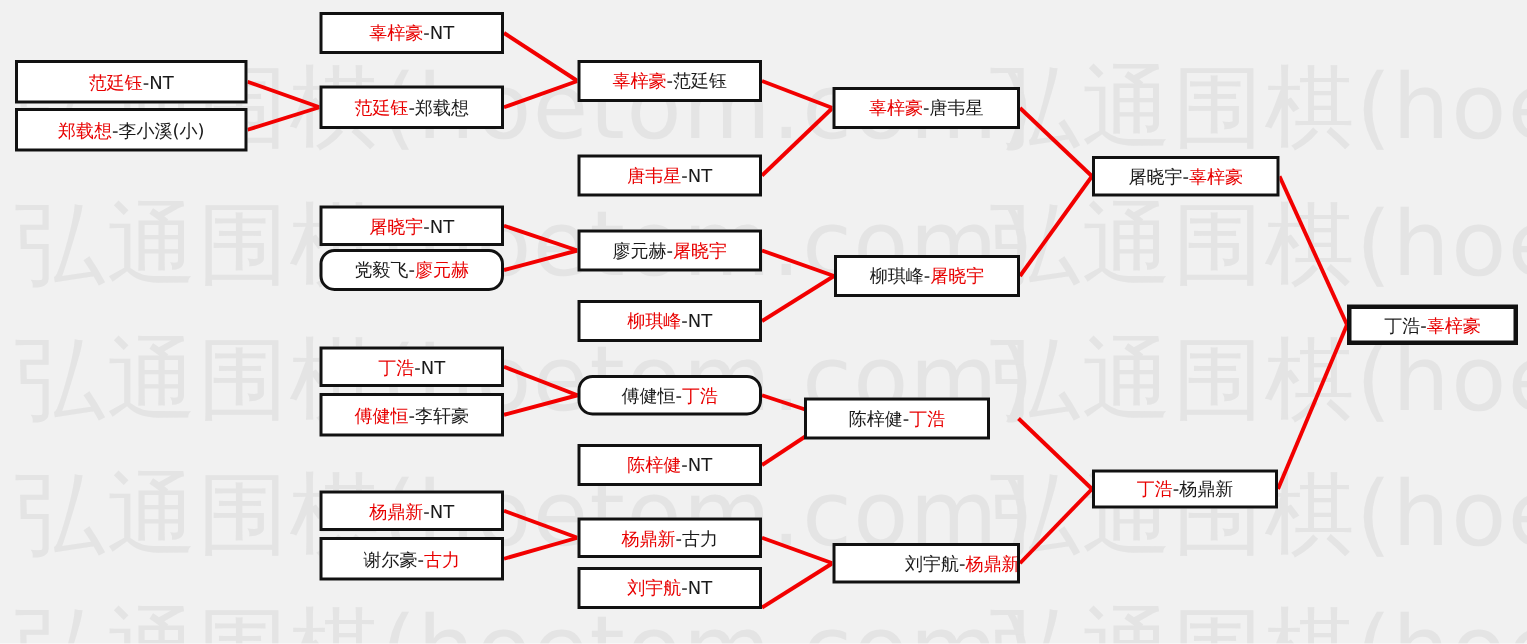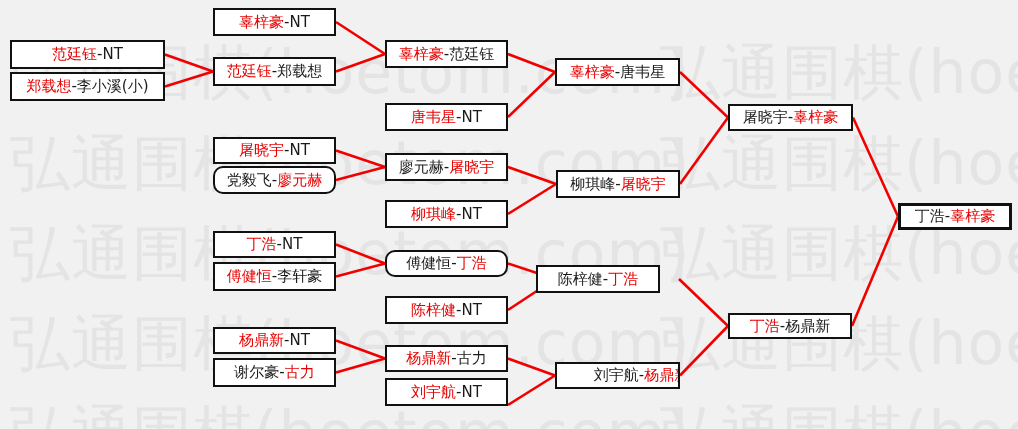--- a/index.html
+++ b/index.html
@@ -4,21 +4,21 @@
 <style>
   html,body{margin:0;padding:0;}
   body{font-family:"DejaVu Sans",sans-serif;}
   .stage{position:relative;width:1018px;height:429px;overflow:hidden;background:#f1f1f1;}
   .wm-layer{position:absolute;inset:0;z-index:0;pointer-events:none;}
   .wm{position:absolute;white-space:nowrap;font-size:60px;line-height:64px;
       color:#e4e4e4;letter-spacing:1px;font-family:"DejaVu Sans",sans-serif;}
   .edges{position:absolute;left:0;top:0;z-index:1;}
   .box{position:absolute;z-index:2;box-sizing:border-box;background:#ffffff;
        border:2px solid #111111;display:flex;align-items:center;justify-content:center;
-       font-size:15px;line-height:1;white-space:nowrap;overflow:hidden;}
+       font-size:12px;line-height:1;white-space:nowrap;overflow:hidden;}
   .box.final{border-width:3px;}
   .box .win{color:#e80000;}
   .box .lose{color:#1a1a1a;}
 </style>
 </head>
 <body>
 
 <div class="stage">
   <div class="wm-layer">
       <span class="wm" style="left: 10px; top: 40px; color: rgb(228, 228, 228);">弘通围棋(hoetom.com)</span>

